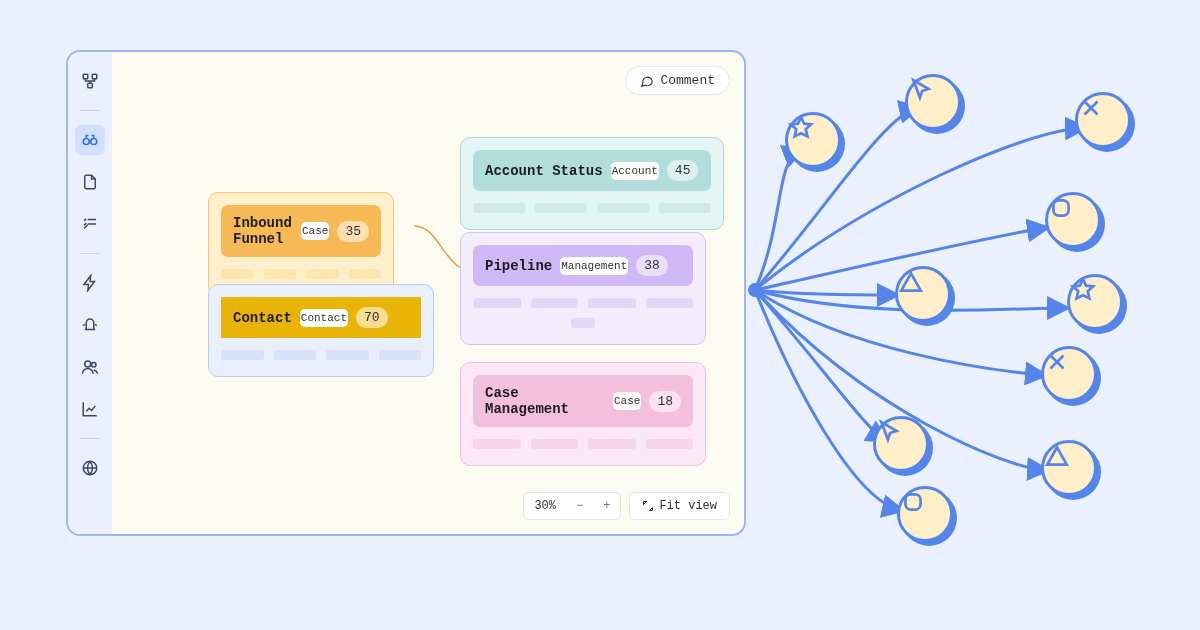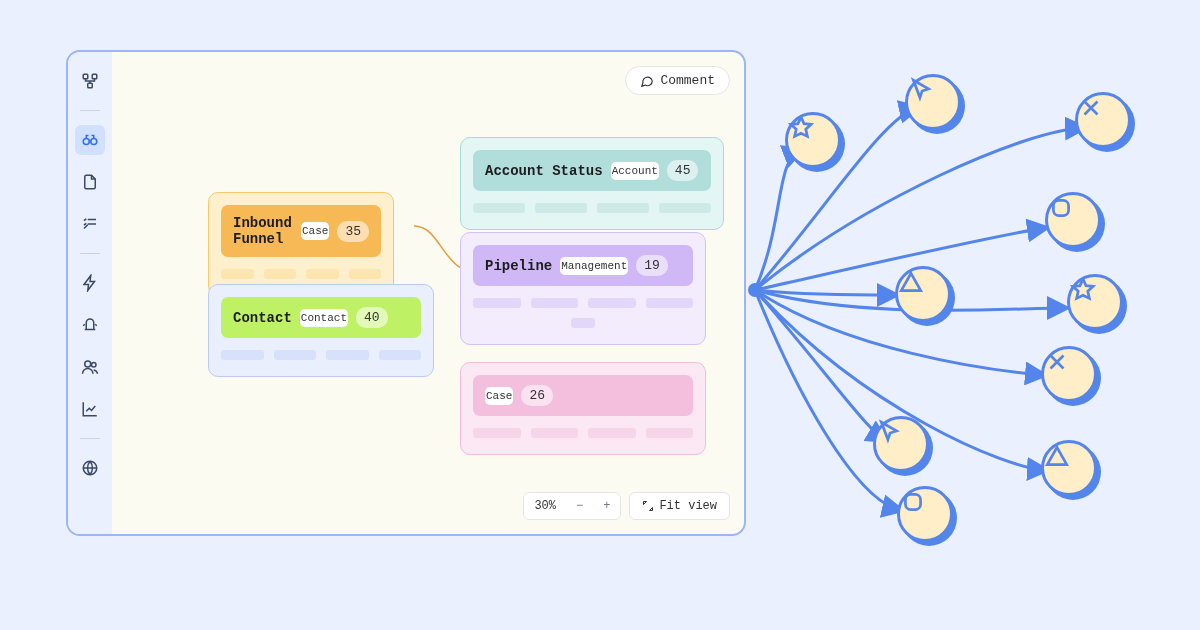--- a/index.html
+++ b/index.html
@@ -150,21 +150,21 @@
     height: 10px;
     border-radius: 3px;
   }
 
   
   .c-orange { background:#fff0cd; border:1px solid #f6c76b; }
   .c-orange .head-wrap { background:#f7b955; border-radius:7px; padding:10px 12px; }
   .c-orange .slot { background:#fde5b0; }
 
   .c-blue { background:#e9effd; border:1px solid #b9cbf5; }
-  .c-blue .head-wrap { background:#bef264; border-radius:7px; padding:10px 12px; }
+  .c-blue .head-wrap { background:#eab308; border-radius:1px; padding:10px 12px; }
   .c-blue .slot { background:#d7e1fa; }
 
   .c-teal { background:#e4f6f4; border:1px solid #a7dad6; }
   .c-teal .head-wrap { background:#b1dedb; border-radius:7px; padding:10px 12px; }
   .c-teal .slot { background:#cdeae8; }
 
   .c-purple { background:#f2ecfd; border:1px solid #d2c1f5;text-align:center; }
   .c-purple .head-wrap { background:#cfb8f5; border-radius:7px; padding:10px 12px; }
   .c-purple .slot { background:#e3d7f9; }
   .c-purple .extra-slot { width:24px; height:10px; background:#e3d7f9; border-radius:3px; margin:10px auto 0; }
@@ -295,21 +295,21 @@
           <div class="slot"></div>
           <div class="slot"></div>
         </div>
     </div>
 
     <div class="card c-blue" style="left:96px; top:232px; width:226px;">
       <div class="head-wrap">
         <div class="head">
           <span class="title">Contact</span>
           <span class="badge">Contact</span>
-          <span class="count">40</span>
+          <span class="count">70</span>
         </div>
       </div>
       <div class="slots">
           <div class="slot"></div>
           <div class="slot"></div>
           <div class="slot"></div>
           <div class="slot"></div>
         </div>
     </div>
 
@@ -327,37 +327,38 @@
           <div class="slot"></div>
           <div class="slot"></div>
         </div>
     </div>
 
     <div class="card c-purple" style="left:348px; top:180px; width:246px;">
       <div class="head-wrap">
         <div class="head">
           <span class="title">Pipeline</span>
           <span class="badge">Management</span>
-          <span class="count">19</span>
+          <span class="count">38</span>
         </div>
       </div>
       <div class="slots">
           <div class="slot"></div>
           <div class="slot"></div>
           <div class="slot"></div>
           <div class="slot"></div>
         </div>
       <div class="extra-slot"></div>
     </div>
 
     <div class="card c-pink" style="left:348px; top:310px; width:246px;">
       <div class="head-wrap">
         <div class="head">
+          <span class="title">Case Management</span>
           <span class="badge">Case</span>
-          <span class="count">26</span>
+          <span class="count">18</span>
         </div>
       </div>
       <div class="slots">
           <div class="slot"></div>
           <div class="slot"></div>
           <div class="slot"></div>
           <div class="slot"></div>
         </div>
     </div>
 

